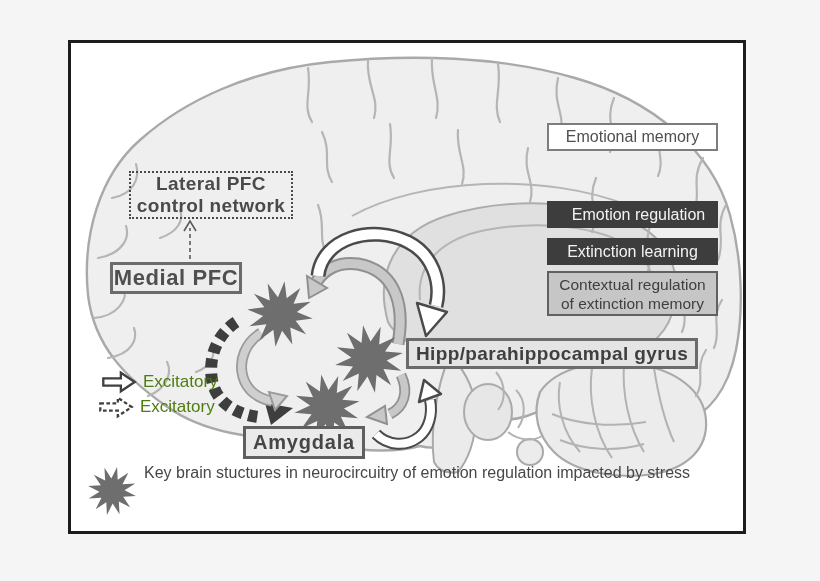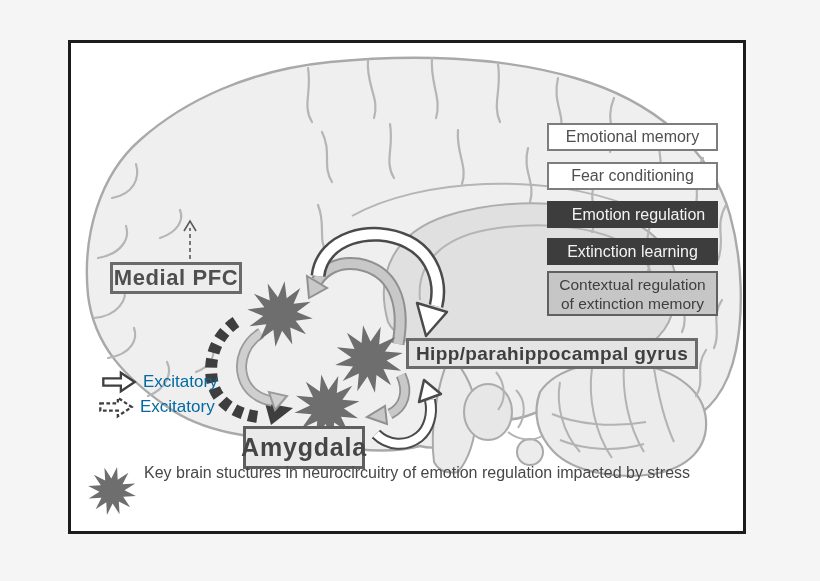--- a/index.html
+++ b/index.html
@@ -9,31 +9,31 @@
          border:3px solid #1c1c1c;box-sizing:border-box;z-index:0;}
   svg.art{position:absolute;left:0;top:0;z-index:1;}
   .lbl{position:absolute;box-sizing:border-box;display:flex;align-items:center;justify-content:center;
        text-align:center;color:#4a4a4a;z-index:2;}
   .lbl-lateral{left:129px;top:171px;width:164px;height:48px;border:2px dotted #4a4a4a;
        font-weight:700;font-size:19px;line-height:22px;letter-spacing:.4px;flex-direction:column;}
   .lbl-medial{left:110px;top:262px;width:132px;height:32px;border:3px solid #6b6b6b;background:#ededed;
        font-weight:700;font-size:22px;letter-spacing:.6px;color:#4f4f4f;}
   .lbl-hipp{left:406px;top:338px;width:292px;height:31px;border:3px solid #6b6b6b;background:#e4e4e4;
        font-weight:700;font-size:19px;letter-spacing:.4px;color:#3f3f3f;white-space:nowrap;}
-  .lbl-amygdala{left:243px;top:426px;width:122px;height:43px;border:3px solid #5f5f5f;background:#eaeaea;
-       font-weight:700;font-size:25px;letter-spacing:.8px;color:#464646;}
+  .lbl-amygdala{left:243px;top:426px;width:122px;height:33px;border:3px solid #5f5f5f;background:#eaeaea;
+       font-weight:700;font-size:20px;letter-spacing:.8px;color:#464646;}
   .pbox{position:absolute;left:547px;width:171px;box-sizing:border-box;display:flex;align-items:center;
        justify-content:center;text-align:center;font-size:16px;z-index:2;}
   .pbox.light{background:#ffffff;border:2px solid #7d7d7d;color:#4f4f4f;}
   .pbox.dark{background:#3d3d3d;border:2px solid #3d3d3d;color:#f3f3f3;}
   .pbox.gray{background:#c6c6c6;border:2px solid #606060;color:#3f3f3f;flex-direction:column;
        font-size:15.5px;line-height:19px;}
   .pb1{top:123px;height:28px;} .pb2{top:162px;height:28px;} .pb3{top:201px;height:27px;padding-left:12px;}
   .pb4{top:238px;height:27px;} .pb5{top:271px;height:45px;}
-  .legend-row{position:absolute;display:flex;align-items:center;gap:5px;z-index:2;color:#0369a1;
+  .legend-row{position:absolute;display:flex;align-items:center;gap:5px;z-index:2;color:#4d7c0f;
        font-size:17px;}
   .leg-exc{left:100px;top:370px;} .leg-inh{left:97px;top:395px;}
   .caption{position:absolute;left:86px;top:464px;display:flex;align-items:flex-end;gap:6px;z-index:2;
        color:#474747;font-size:16px;white-space:nowrap;}
 </style>
 </head>
 <body>
 
 <div class="stage">
   <div class="frame"></div>
@@ -150,26 +150,29 @@
     </g>
 
     <g fill="#6e6e6e">
       <use href="#burst-shape" transform="translate(280,314) rotate(8)"></use>
       <use href="#burst-shape" transform="translate(369,359) rotate(-10) scale(1.04)"></use>
       <use href="#burst-shape" transform="translate(327,407) rotate(20)"></use>
       <use href="#burst-shape" transform="translate(112,491) scale(0.74) rotate(12)"></use>
     </g>
   </svg>
 
+  <div class="lbl lbl-lateral">
+    <span>Lateral PFC</span>
+    <span>control network</span>
+  </div>
   <div class="lbl lbl-medial">Medial PFC</div>
   <div class="lbl lbl-hipp">Hipp/parahippocampal gyrus</div>
   <div class="lbl lbl-amygdala">Amygdala</div>
 
   <div class="pbox light pb1">Emotional memory</div>
-  <div class="pbox light pb2">Fear conditioning</div>
   <div class="pbox dark pb3">Emotion regulation</div>
   <div class="pbox dark pb4">Extinction learning</div>
   <div class="pbox gray pb5">
     <span>Contextual regulation</span>
     <span>of extinction memory</span>
   </div>
 
   <div class="legend-row leg-exc">
     <svg width="38" height="24" viewBox="0 0 40 26">
       <polygon points="3,9 22,9 22,3 37,13 22,23 22,17 3,17" fill="#ffffff" stroke="#3f3f3f" stroke-width="2.5"></polygon>

